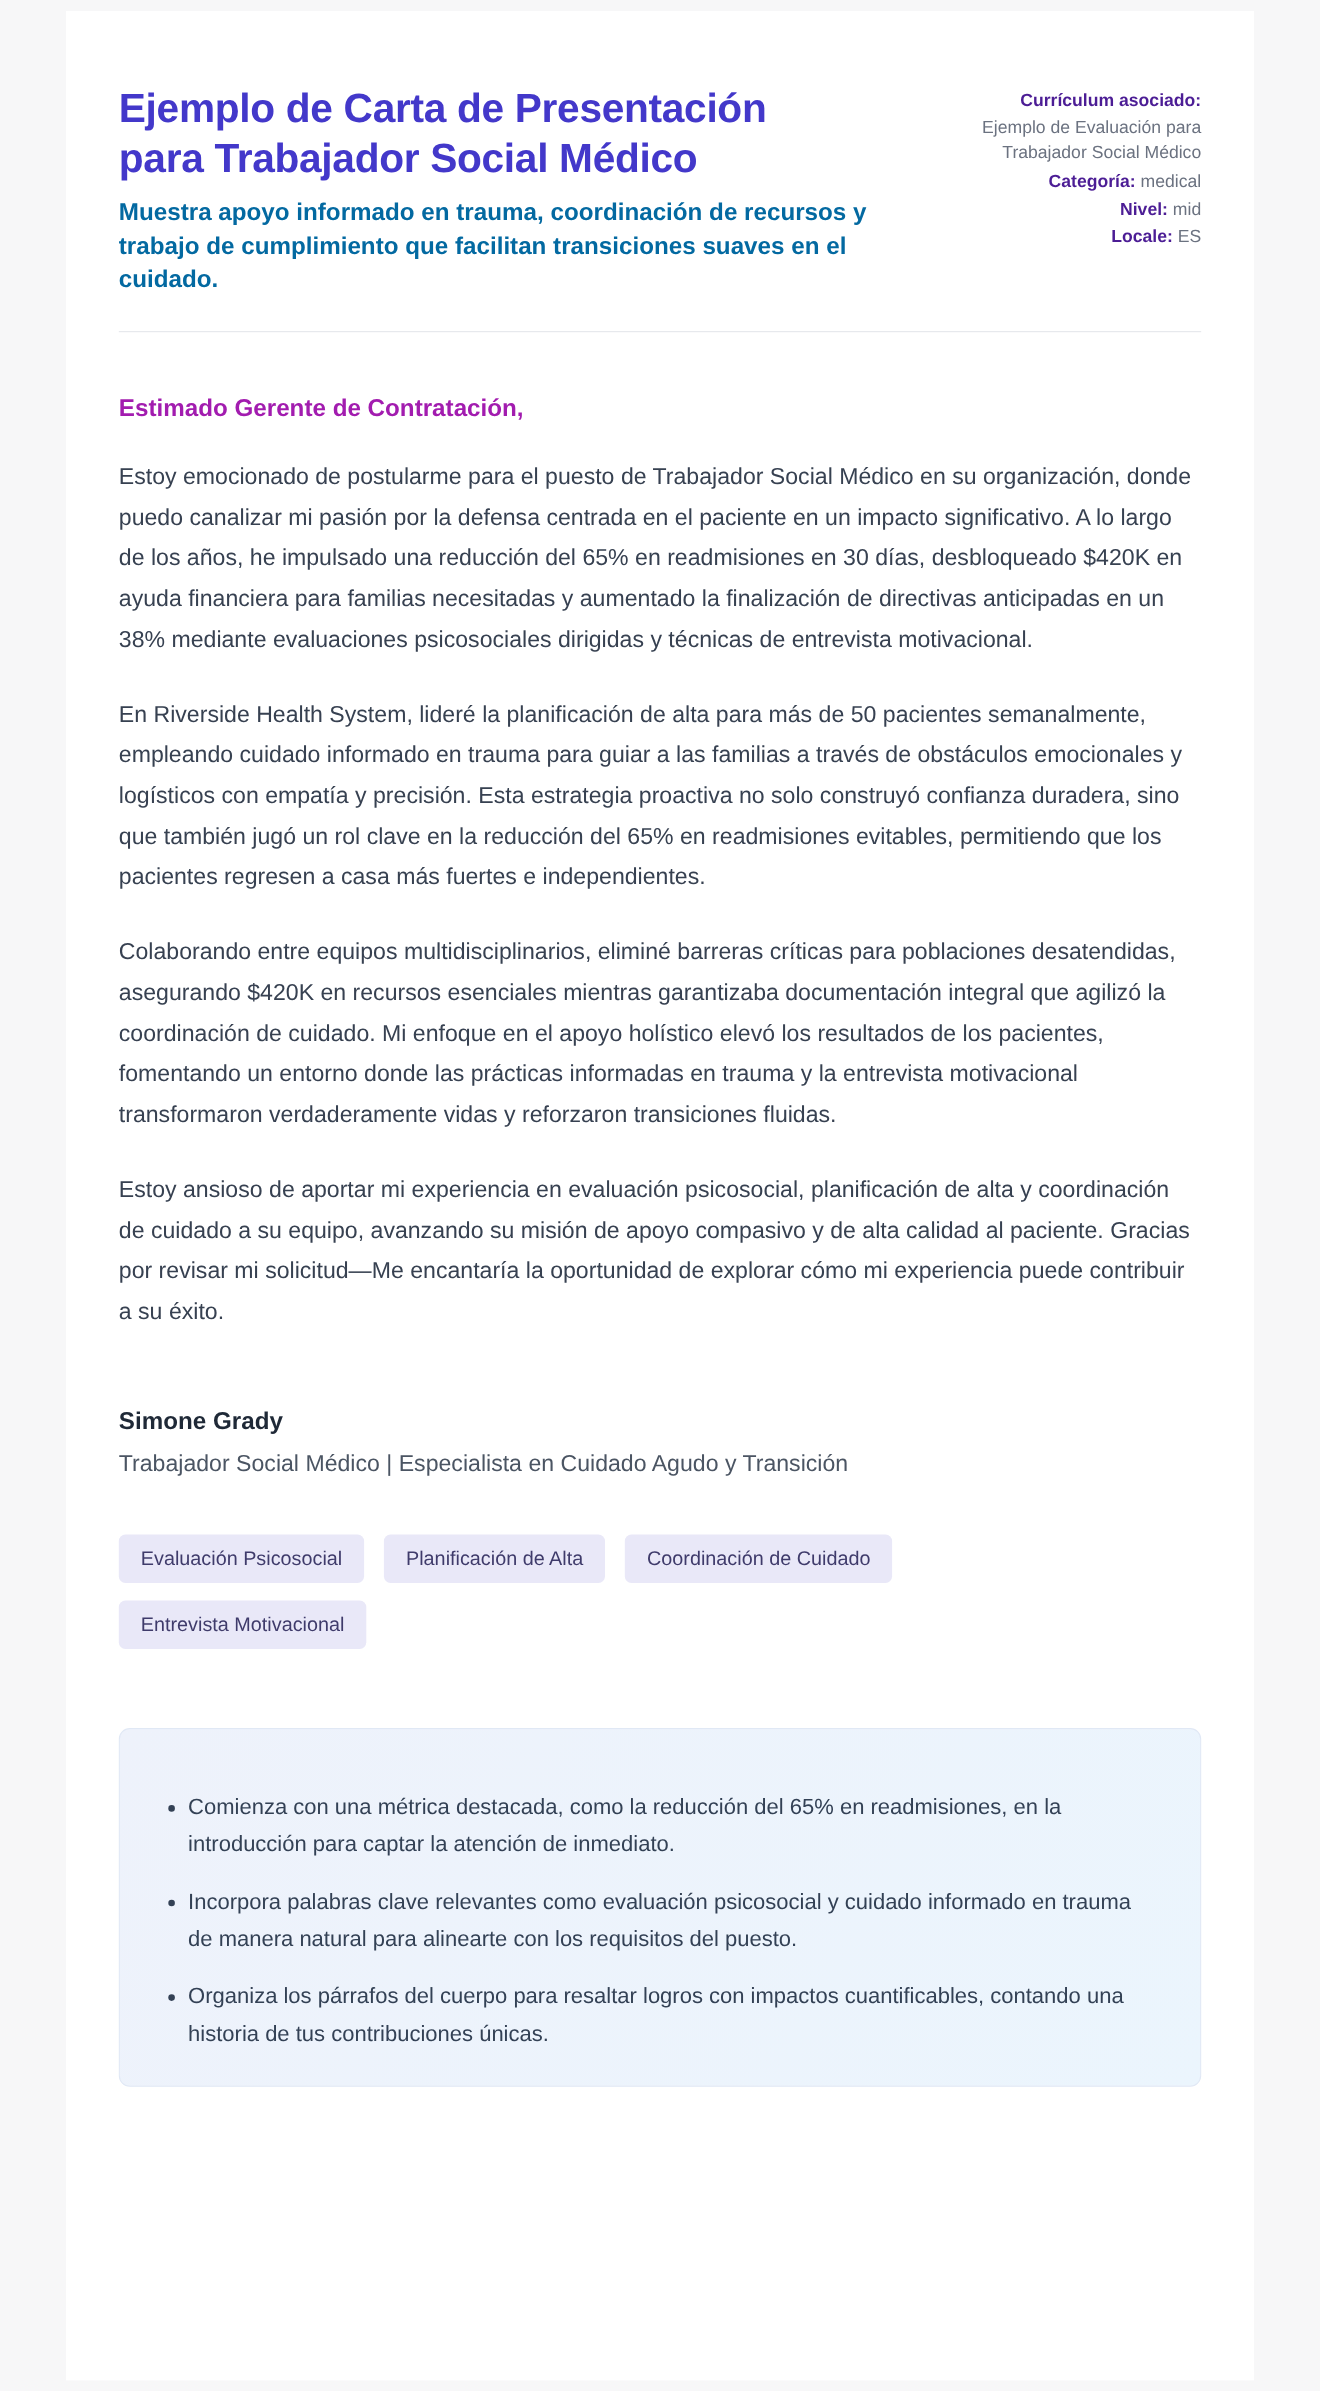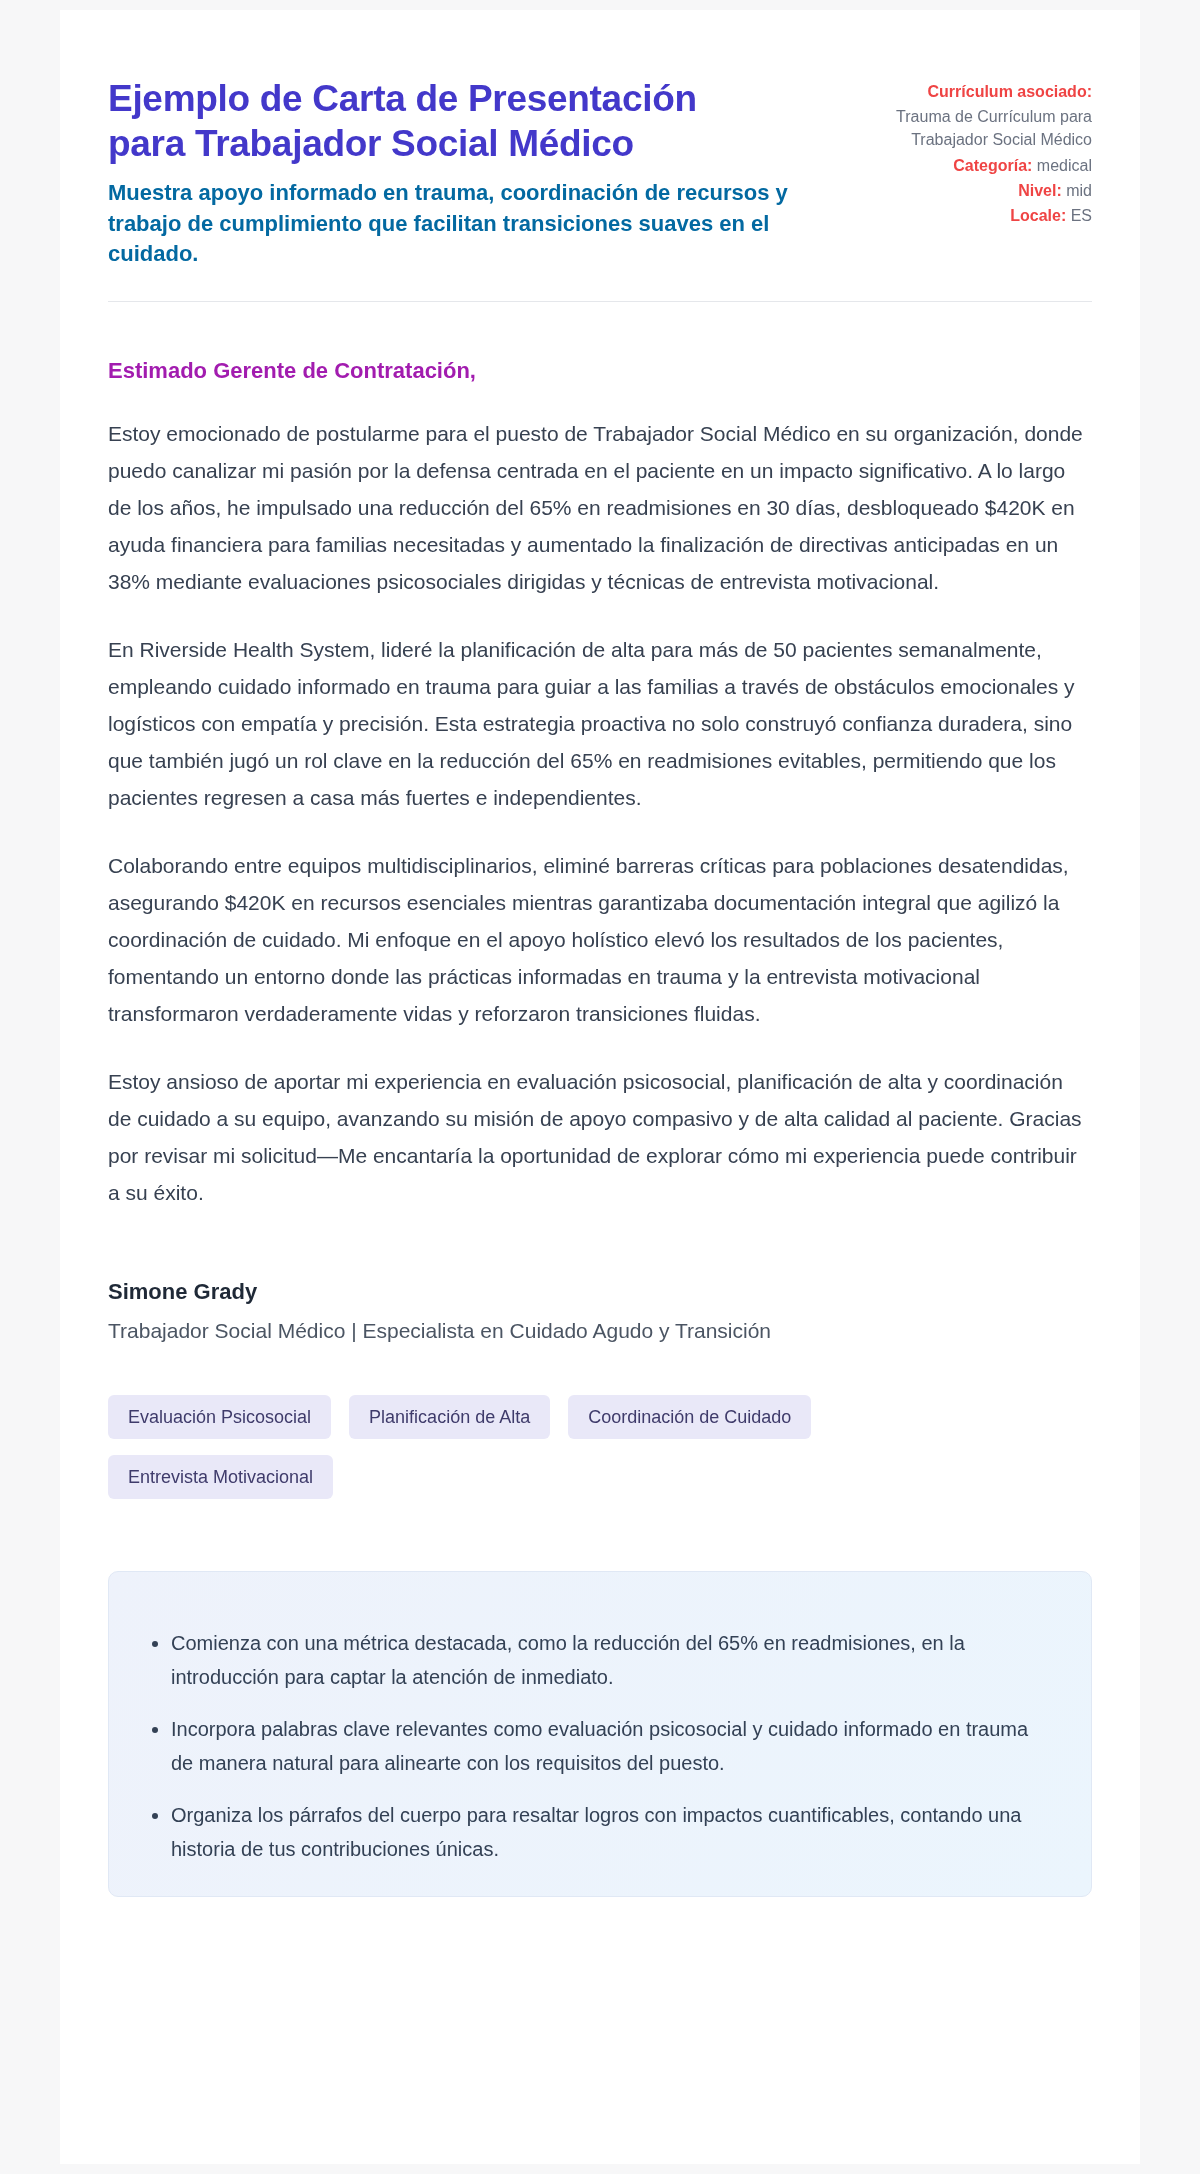--- a/index.html
+++ b/index.html
@@ -49,21 +49,21 @@
   .meta {
     flex-shrink: 0;
     width: 252px;
     text-align: right;
     font-size: 16px;
     line-height: 1.45;
     color: #6b7280;
     padding-top: 2px;
   }
   .meta .meta-label {
-    color: #ef4444;
+    color: #4c1d95;
     font-weight: bold;
   }
   .meta-row { margin-top: 2px; }
   .divider {
     border: none;
     border-top: 1px solid #e5e7eb;
     margin: 32px 0 0;
   }
   
   .greeting {
@@ -141,21 +141,21 @@
 
   <div class="header">
     <div class="header-left">
       <h1 class="page-title">Ejemplo de Carta de Presentación para Trabajador Social Médico</h1>
       <p class="page-subtitle">Muestra apoyo informado en trauma, coordinación de recursos y trabajo de cumplimiento que facilitan transiciones suaves en el cuidado.</p>
     </div>
     <div class="meta">
       <div class="meta-row">
         <span class="meta-label">Currículum asociado:</span>
       </div>
-      <div class="meta-row">Trauma de Currículum para Trabajador Social Médico</div>
+      <div class="meta-row">Ejemplo de Evaluación para Trabajador Social Médico</div>
       <div class="meta-row">
         <span class="meta-label">Categoría:</span>
         <span>medical</span>
       </div>
       <div class="meta-row">
         <span class="meta-label">Nivel:</span>
         <span>mid</span>
       </div>
       <div class="meta-row">
         <span class="meta-label">Locale:</span>

